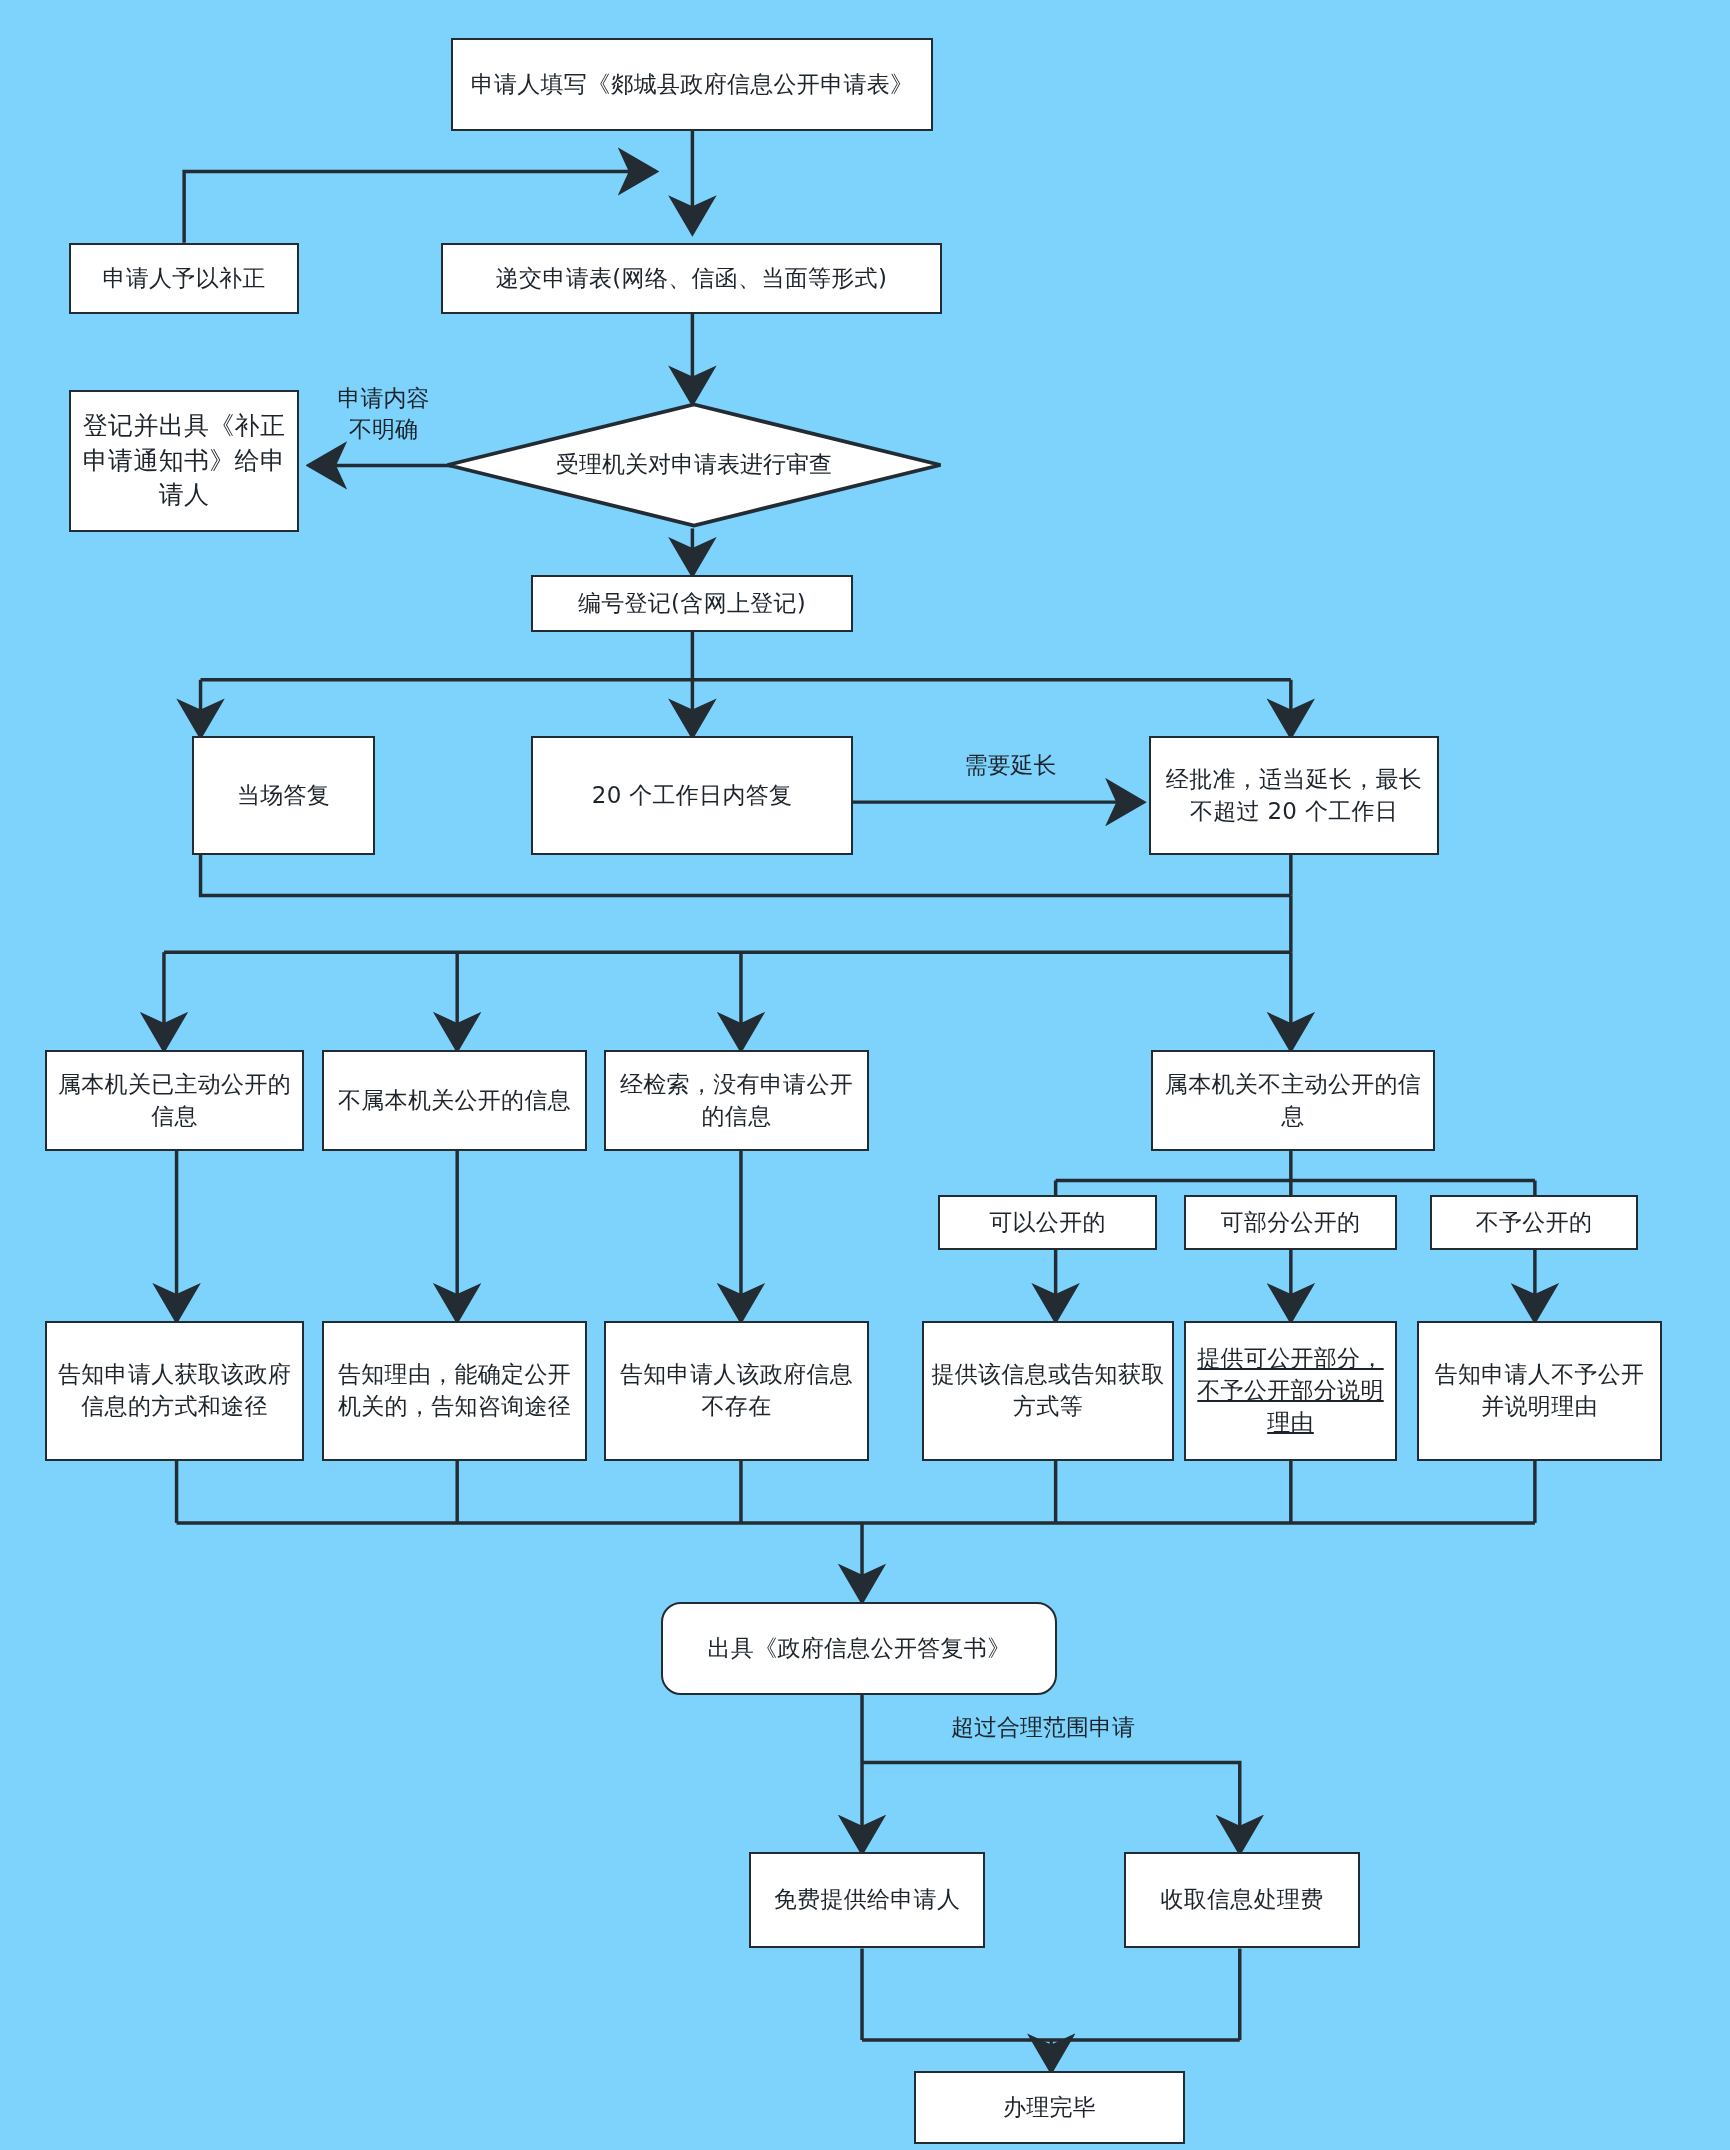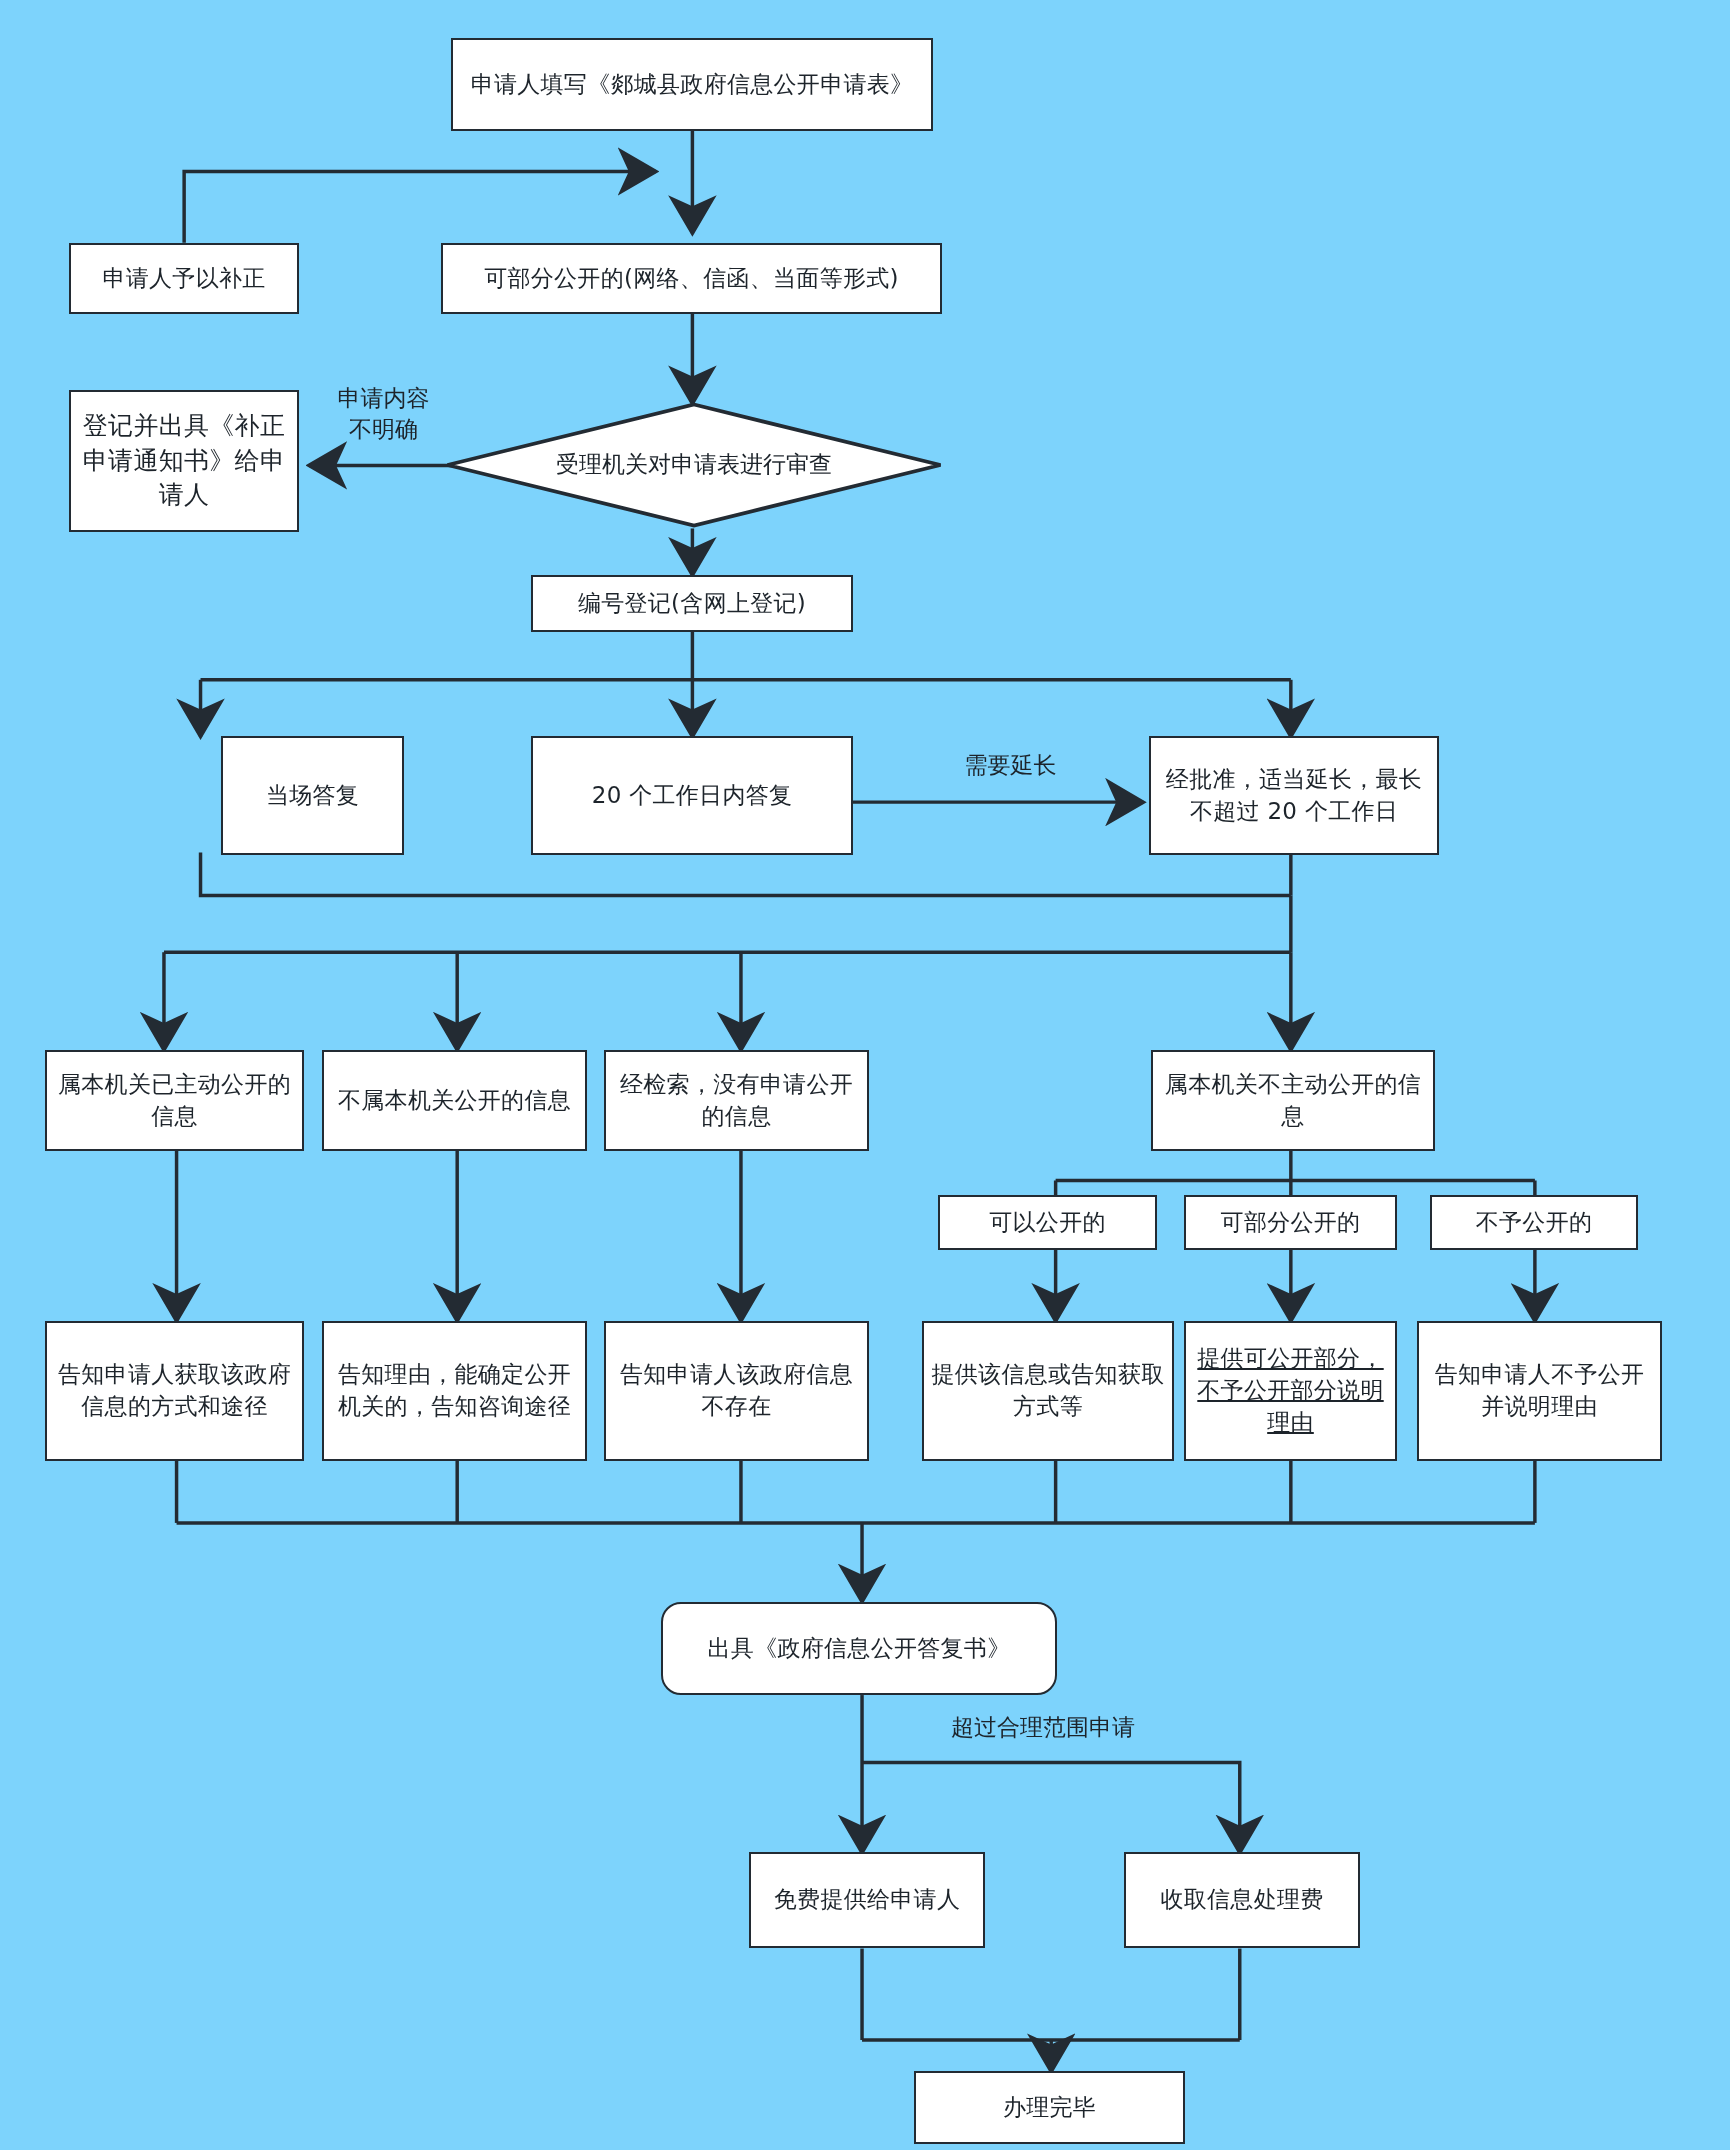--- a/index.html
+++ b/index.html
@@ -135,34 +135,34 @@
       <path d="M1367,3235 L1966,3235"></path>
       <path d="M1667,3235 L1667,3285" marker-end="url(#arrow)"></path>
 
     </g>
   </svg>
 
   <div class="node-box" style="left:451px;  top:38px;   width:482px;  height:93px;">申请人填写《郯城县政府信息公开申请表》</div>
 
   <div class="node-box" style="left:69px;  top:243px;  width:230px;  height:71px;">申请人予以补正</div>
 
-  <div class="node-box" style="left:441px;  top:243px;  width:501px;  height:71px;">可部分公开的(网络、信函、当面等形式)</div>
+  <div class="node-box" style="left:441px;  top:243px;  width:501px;  height:71px;">递交申请表(网络、信函、当面等形式)</div>
 
   <div class="node-box" style="left:69px;  top:390px;  width:230px;  height:142px; font-size:25px;">登记并出具《补正申请通知书》给申请人</div>
 
   <div class="node-decision" style="left:445px; top:402px; width:498px; height:126px;">
     <svg viewBox="0 0 790 200" preserveAspectRatio="none" style="position:absolute;left:0;top:0;width:100%;height:100%;">
       <polygon points="395,4 786,100 395,196 4,100" fill="#ffffff" stroke="#232b33" stroke-width="6"></polygon>
     </svg>
     <span class="dec-label">受理机关对申请表进行审查</span>
   </div>
 
   <div class="node-box" style="left:531px;  top:575px;  width:322px;  height:57px;">编号登记(含网上登记)</div>
 
-  <div class="node-box" style="left:192px;  top:736px; width:183px;  height:119px;margin-left:29px;">当场答复</div>
+  <div class="node-box" style="left:192px;  top:736px; width:183px;  height:119px;">当场答复</div>
 
   <div class="node-box" style="left:531px;  top:736px; width:322px;  height:119px;">20 个工作日内答复</div>
 
   <div class="node-box" style="left:1149px; top:736px; width:290px;  height:119px;">经批准，适当延长，最长不超过 20 个工作日</div>
 
   <div class="node-box" style="left:45px;   top:1050px; width:259px;  height:101px;">属本机关已主动公开的信息</div>
 
   <div class="node-box" style="left:322px;  top:1050px; width:265px;  height:101px;">不属本机关公开的信息</div>
 
   <div class="node-box" style="left:604px;  top:1050px; width:265px;  height:101px;">经检索，没有申请公开的信息</div>

